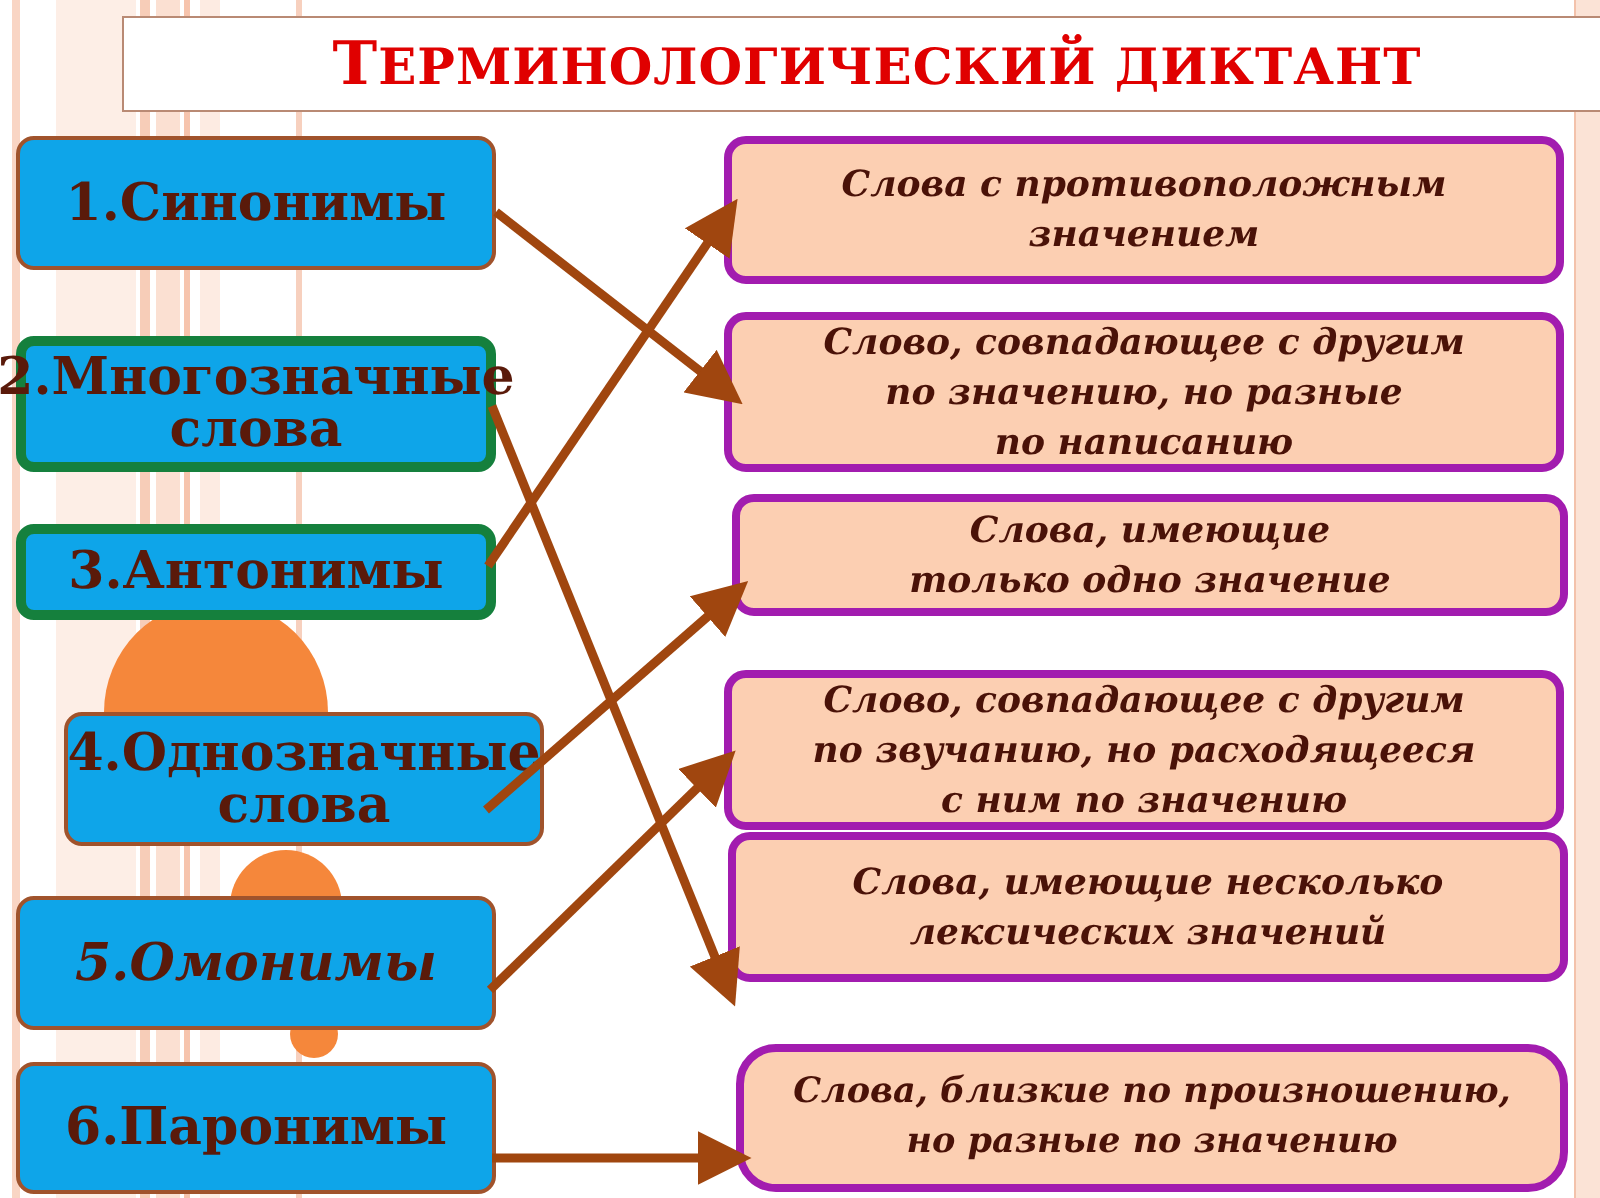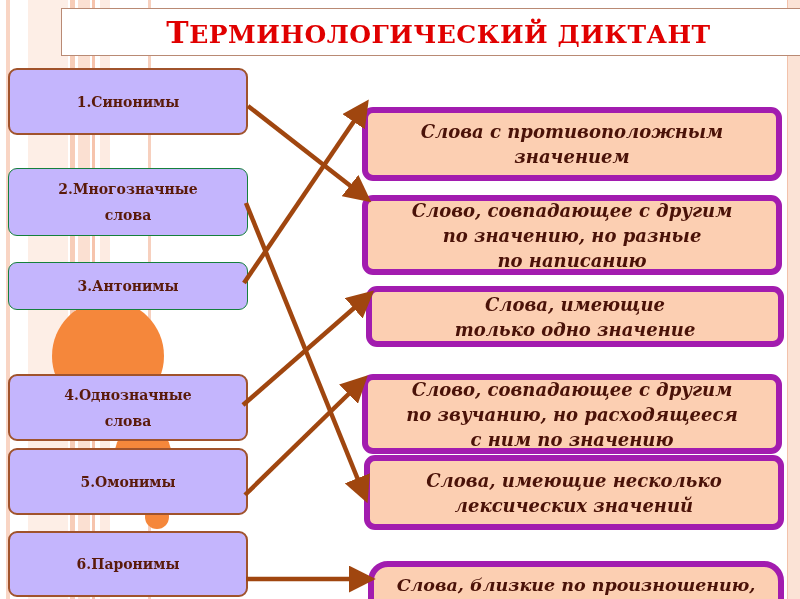--- a/index.html
+++ b/index.html
@@ -16,34 +16,34 @@
     display: flex; align-items: center; justify-content: center; margin-left: 37px;
   }
   .title {
     color: #e00000; font-weight: bold; font-size: 25px; letter-spacing: 0.5px;
     font-family: "DejaVu Serif", serif; text-transform: uppercase;
   }
   .title .cap { font-size: 30px; }
   .circle { position: absolute; background: #f5873b; border-radius: 50%; }
   .term {
     position: absolute; left: 8px; width: 240px;
-    background: #c4b5fd; border: 2px solid #a0532c; border-radius: 9px;
+    background: #0ea5e9; border: 2px solid #a0532c; border-radius: 9px;
     box-sizing: border-box;
     display: flex; align-items: center; justify-content: center; text-align: center;
-    color: #5a1a0a; font-weight: bold; font-size: 14px; line-height: 26px;
+    color: #5a1a0a; font-weight: bold; font-size: 26px; line-height: 26px;
     font-family: "DejaVu Serif", serif;
   }
-  .term.thin { border: 1px solid #15803d; }
+  .term.thin { border: 5px solid #15803d; }
   .def {
     position: absolute; left: 362px; width: 420px;
-    background: #fccfb2; border: 6px solid #a21caf; border-radius: 11px;
+    background: #fccfb2; border: 4px solid #a21caf; border-radius: 11px;
     box-sizing: border-box;
     display: flex; align-items: center; justify-content: center; text-align: center;
     color: #4a1208; font-weight: bold; font-style: italic; font-size: 18px; line-height: 25px;
-    font-family: "DejaVu Serif", serif; white-space: pre-line; margin-top: 39px;
+    font-family: "DejaVu Serif", serif; white-space: pre-line;
   }
   svg.arrows { position: absolute; left: 0; top: 0; pointer-events: none; }
 </style>
 </head>
 <body>
 
 <div class="stripe" style="left:6px;width:4px;background:#f9d5c4;"></div>
 <div class="stripe" style="left:28px;width:40px;background:#fdeee6;"></div>
 <div class="stripe" style="left:70px;width:5px;background:#f7cdb8;"></div>
 <div class="stripe" style="left:78px;width:12px;background:#fbe0d2;"></div>
@@ -61,23 +61,23 @@
 </div>
 
 <div class="term" style="top:68px;height:67px;">
     <span>1.Синонимы</span>
   </div>
 <div class="term thin" style="top:168px;height:68px;white-space:pre-line;"><span>2.Многозначные
 слова</span></div>
 <div class="term thin" style="top:262px;height:48px;">
     <span>3.Антонимы</span>
   </div>
-<div class="term" style="top:374px;height:67px;white-space:pre-line;"><span>4.Однозначные
+<div class="term" style="top:356px;height:67px;white-space:pre-line;margin-left:24px;"><span>4.Однозначные
 слова</span></div>
-<div class="term" style="top:448px;height:67px;">
+<div class="term" style="top:448px;height:67px;font-style:italic;">
     <span>5.Омонимы</span>
   </div>
 <div class="term" style="top:531px;height:66px;">
     <span>6.Паронимы</span>
   </div>
 
 <div class="def" style="top:68px;height:74px;"><span>Слова с противоположным
 значением</span></div>
 <div class="def" style="top:156px;height:80px;"><span>Слово, совпадающее с другим
 по значению, но разные

